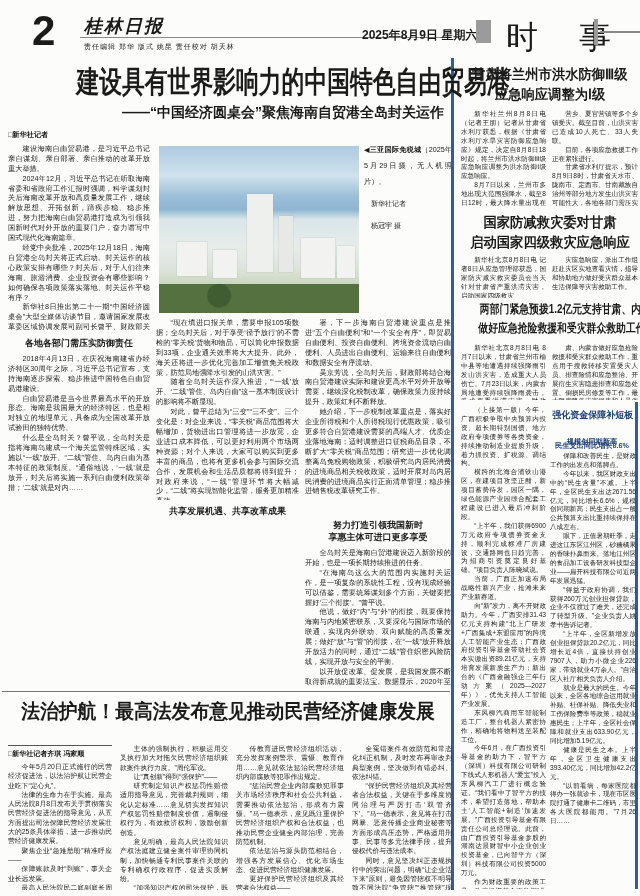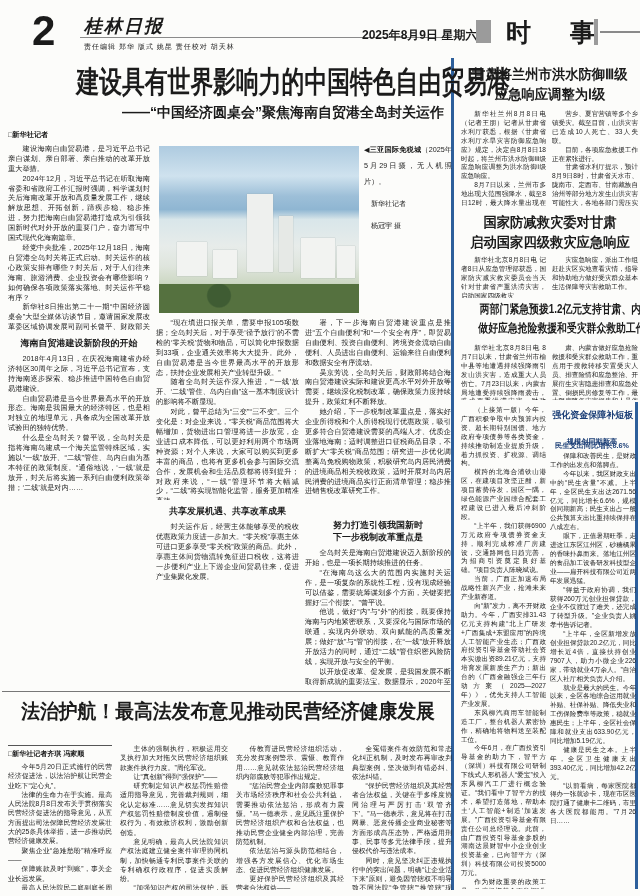--- a/index.html
+++ b/index.html
@@ -6,21 +6,21 @@
   #page{position:relative;width:640px;height:896px;background:#fcfcfa;margin:0 auto;overflow:hidden;
         font-family:"Liberation Sans",sans-serif;color:#1b1b1b;}
   .abs{position:absolute;}
   
   .page-num{left:32px;top:10px;font-size:42px;font-weight:900;line-height:42px;}
   .paper-logo{left:84px;top:14px;font-size:18px;font-weight:900;font-style:italic;letter-spacing:2px;}
   .head-rule{left:80px;top:37px;width:368px;height:1px;background:#8a8a8a;}
   .editors{left:84px;top:42px;font-size:7px;color:#222;letter-spacing:1px;}
   .dateline{left:362px;top:27px;font-size:12px;font-weight:700;}
   .sec-box{left:476px;top:20px;width:15px;height:23px;background:#9b9b9b;}
-  .sec-title{left:506px;top:16px;font-size:25px;font-weight:700;letter-spacing:16px;text-align:center;}
+  .sec-title{left:506px;top:16px;font-size:32px;font-weight:400;letter-spacing:16px;text-align:center;}
   .sec-bar{left:594px;top:19px;width:4px;height:26px;background:#9b9b9b;}
   .sec-line{left:600px;top:31px;width:40px;height:1.5px;background:#8a8a8a;}
   
   .div-main{left:451px;top:58px;width:3px;height:832px;background:#2d5f9b;}
   .div-right{left:635px;top:402px;width:2.5px;height:487px;background:#2d5f9b;}
   .bottom-rule{left:2px;top:691px;width:448px;height:1px;background:#777;}
   
   .m-headline{left:8px;top:62px;width:436px;text-align:center;font-size:30px;font-weight:900;white-space:nowrap;}
   .m-headline span{display:inline-block;transform:scaleX(0.76);transform-origin:center;letter-spacing:0px;}
   .m-subtitle{left:8px;top:104px;width:436px;text-align:right;font-size:14px;font-weight:700;}
@@ -100,21 +100,21 @@
   <div class="abs m-subtitle">——“中国经济圆桌会”聚焦海南自贸港全岛封关运作</div>
 
   <div class="abs body-col col1">
     <p class="byline">□新华社记者</p>
     <div class="blockA" style="height:188px;">
         <p>建设海南自由贸易港，是习近平总书记亲自谋划、亲自部署、亲自推动的改革开放重大举措。</p>
         <p>2024年12月，习近平总书记在听取海南省委和省政府工作汇报时强调，科学谋划封关后海南改革开放和高质量发展工作，继续解放思想、开拓创新，蹄疾步稳、稳步推进，努力把海南自由贸易港打造成为引领我国新时代对外开放的重要门户，奋力谱写中国式现代化海南篇章。</p>
         <p>经党中央批准，2025年12月18日，海南自贸港全岛封关将正式启动。封关运作的核心政策安排有哪些？封关后，对于人们往来海南、旅游消费、企业投资会有哪些影响？如何确保各项政策落实落地、封关运作平稳有序？</p>
         <p>新华社8日推出第二十一期“中国经济圆桌会”大型全媒体访谈节目，邀请国家发展改革委区域协调发展司副司长曾平、财政部关税司副司长吴京芳、商务部自贸区港建设协调司副司长肖子军、海关总署自贸区和特殊区域发展司副司长杜朝新，共话海南自由贸易港全岛封关运作。</p>
       </div>
-    <div class="sub-head">海南自贸港建设新阶段的开始</div>
+    <div class="sub-head">各地各部门需压实防御责任</div>
     <div class="blockA" style="height:330px;">
         <p>2018年4月13日，在庆祝海南建省办经济特区30周年之际，习近平总书记宣布，支持海南逐步探索、稳步推进中国特色自由贸易港建设。</p>
         <p>自由贸易港是当今世界最高水平的开放形态。海南是我国最大的经济特区，也是相对独立的地理单元，具备成为全国改革开放试验田的独特优势。</p>
         <p>什么是全岛封关？曾平说，全岛封关是指将海南岛建成一个海关监管特殊区域，实施以“一线”放开、“二线”管住、岛内自由为基本特征的政策制度。“通俗地说，‘一线’就是放开，封关后将实施一系列自由便利政策举措；‘二线’就是对内……</p>
       </div>
   </div>
 
   <div class="abs photo">
     <div class="bld tower"></div>
     <div class="bld tower2"></div>
@@ -125,39 +125,38 @@
     <div class="green1"></div>
   </div>
   <div class="abs caption">
     <span>◀</span><span class="cap-title">三亚国际免税城</span><span>（2025年5月29日摄，无人机照片）。</span>
     <div class="credit">新华社记者</div>
     <div class="credit">杨冠宇 摄</div>
   </div>
 
   <div class="abs body-col col2">
     <div class="blockA" style="height:182px;">
-        <p>“现在填进口报关单，需要申报105项数据；全岛封关后，对于享受‘径予放行’的不需检的‘零关税’货物和物品，可以简化申报数据到33项，企业通关效率将大大提升。此外，自由贸易港是当今世界最高水平的开放形态，扶持企业发展相关产业转型升级。”</p>
+        <p>“现在填进口报关单，需要申报105项数据；全岛封关后，对于享受‘径予放行’的不需检的‘零关税’货物和物品，可以简化申报数据到33项，企业通关效率将大大提升。此外，海关还将进一步优化完善加工增值免关税政策，防范局地强降水引发的山洪灾害。”</p>
         <p>随着全岛封关运作深入推进，“‘一线’放开、‘二线’管住、岛内自由”这一基本制度设计的影响将不断显现。</p>
         <p>对此，曾平总结为“三变”“三不变”。三个变化是：对企业来说，“零关税”商品范围将大幅增加，货物进出口管理将进一步放宽，企业进口成本降低，可以更好利用两个市场两种资源；对个人来说，大家可以购买到更多丰富的商品，也将有更多机会参与国际交流合作，发展机会和生活品质都将得到提升；对政府来说，“一线”管理环节将大幅减少，“二线”将实现智能化监管，服务更加精准高效。</p>
       </div>
     <div class="sub-head">共享发展机遇、共享改革成果</div>
     <div class="blockA" style="height:160px;">
-        <p>封关运作后，经营主体能够享受的税收优惠政策力度进一步加大。“零关税”享惠主体可进口更多享受“零关税”政策的商品。此外，享惠主体间货物流转免征进口税收，这将进一步便利产业上下游企业间贸易往来，促进产业集聚化发展。</p>
       </div>
   </div>
 
   <div class="abs body-col col3">
     <div class="blockA" style="height:196px;">
         <p>署，下一步海南自贸港建设重点是推进“五个自由便利”和“一个安全有序”，即贸易自由便利、投资自由便利、跨境资金流动自由便利、人员进出自由便利、运输来往自由便利和数据安全有序流动。</p>
         <p>吴京芳说，全岛封关后，财政部将结合海南自贸港建设实际和建设更高水平对外开放等需要，继续深化税制改革，确保政策力度持续提升，政策红利不断释放。</p>
         <p>她介绍，下一步税制改革重点是，落实好企业所得税和个人所得税现行优惠政策，吸引更多符合自贸港建设需要的高端人才、优质企业落地海南；适时调整进口征税商品目录，不断扩大“零关税”商品范围；研究进一步优化调整离岛免税购物政策，积极研究岛内居民消费的进境商品相关税收政策，适时开展对岛内居民消费的进境商品实行正面清单管理；稳步推进销售税改革研究工作。</p>
       </div>
     <div class="sub-head">
       <div>努力打造引领我国新时</div>
-      <div>下一步税制改革重点是</div>
+      <div>享惠主体可进口更多享受</div>
     </div>
     <div class="blockA" style="height:138px;">
         <p>全岛封关是海南自贸港建设迈入新阶段的开始，也是一项长期持续推进的任务。</p>
         <p>“在海南岛这么大的范围内实施封关运作，是一项复杂的系统性工程，没有现成经验可以借鉴，需要统筹谋划多个方面，关键要把握好‘三个衔接’。”曾平说。</p>
         <p>他说，做好“内”与“外”的衔接，既要保持海南与内地紧密联系，又要深化与国际市场的联通，实现内外联动、双向赋能的高质量发展；做好“放”与“管”的衔接，在“一线”放开释放开放活力的同时，通过“二线”管住织密风险防线，实现开放与安全的平衡。</p>
         <p>以开放促改革、促发展，是我国发展不断取得新成就的重要法宝。数据显示，2020年至2024年，海南新增经营主体446.8万家，实际使用外资超过建省以前32年总和，货物贸易进出口总额年均增速超过30%。</p>
       </div>
   </div>
 
   <div class="abs r-head rh1">

